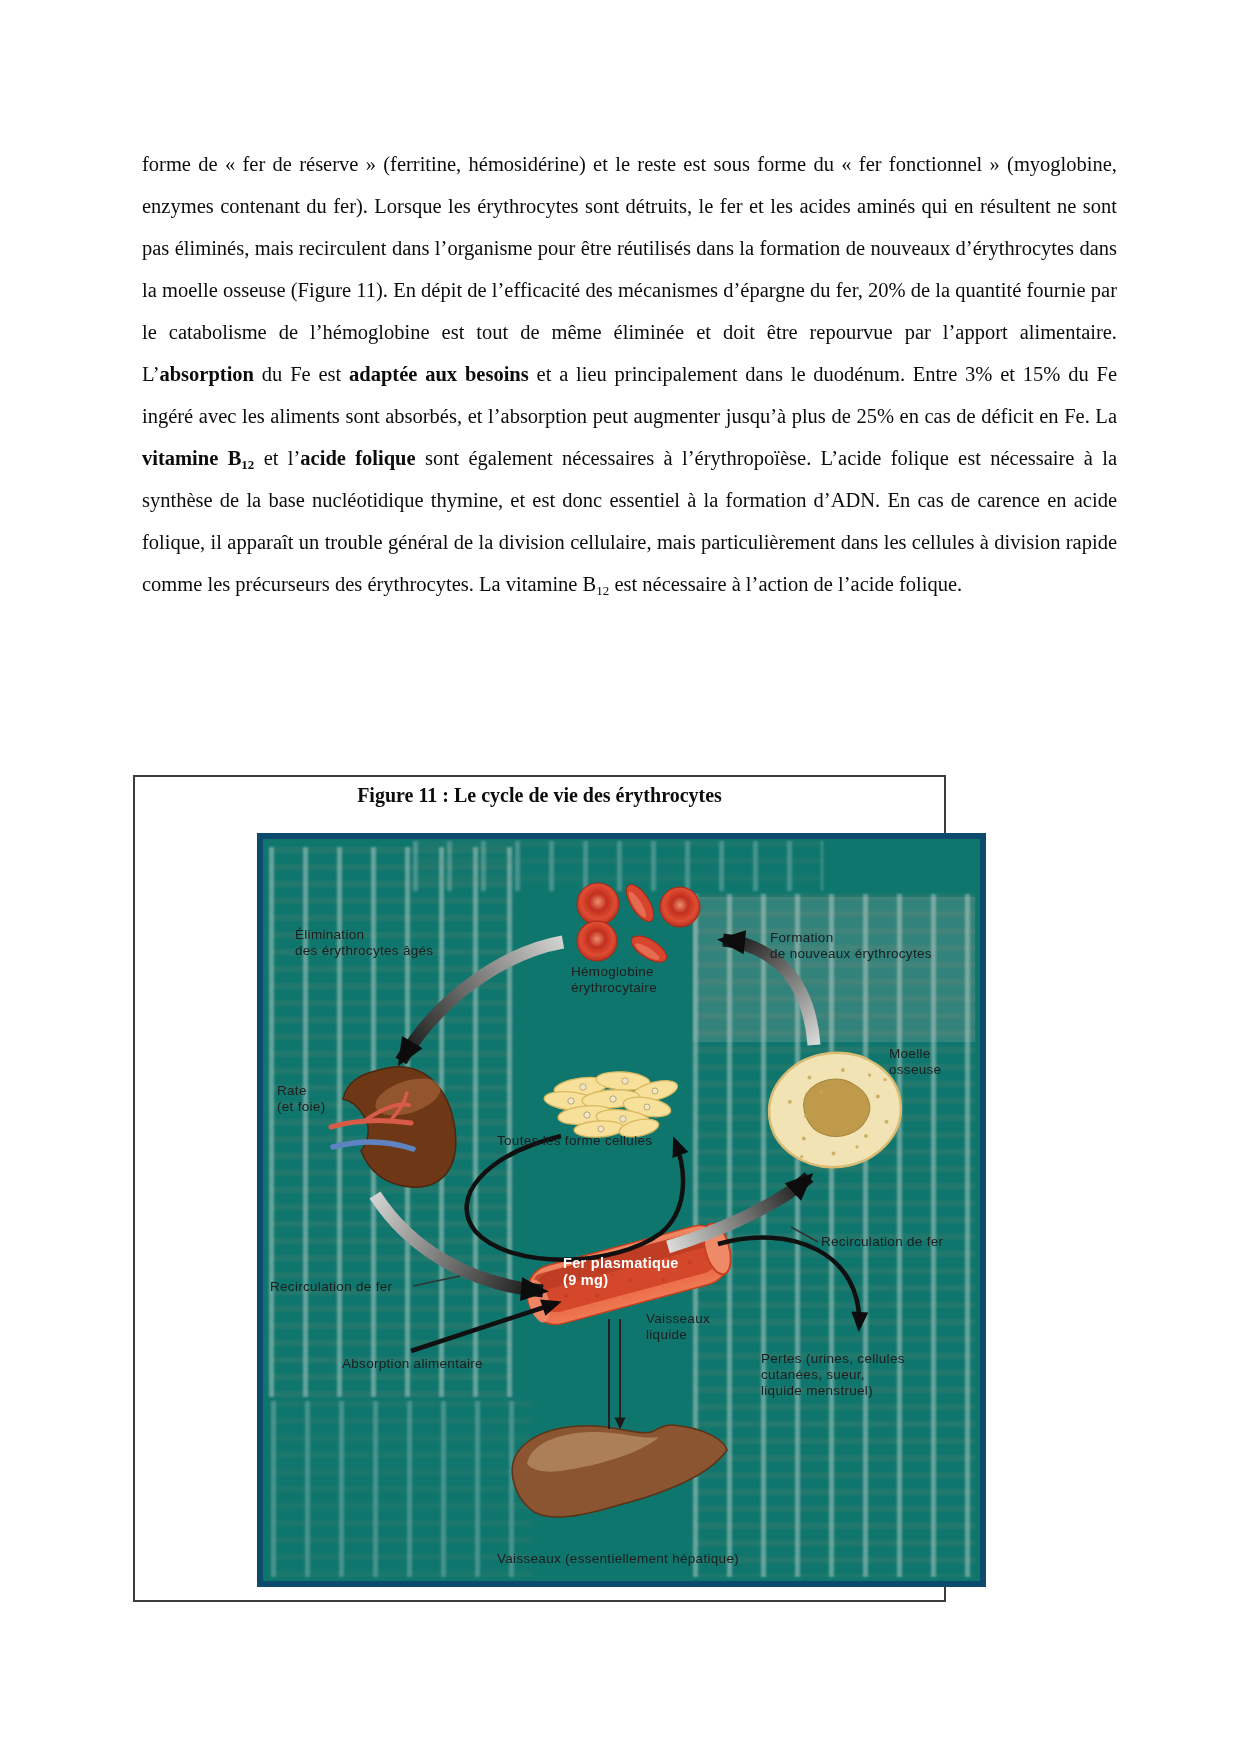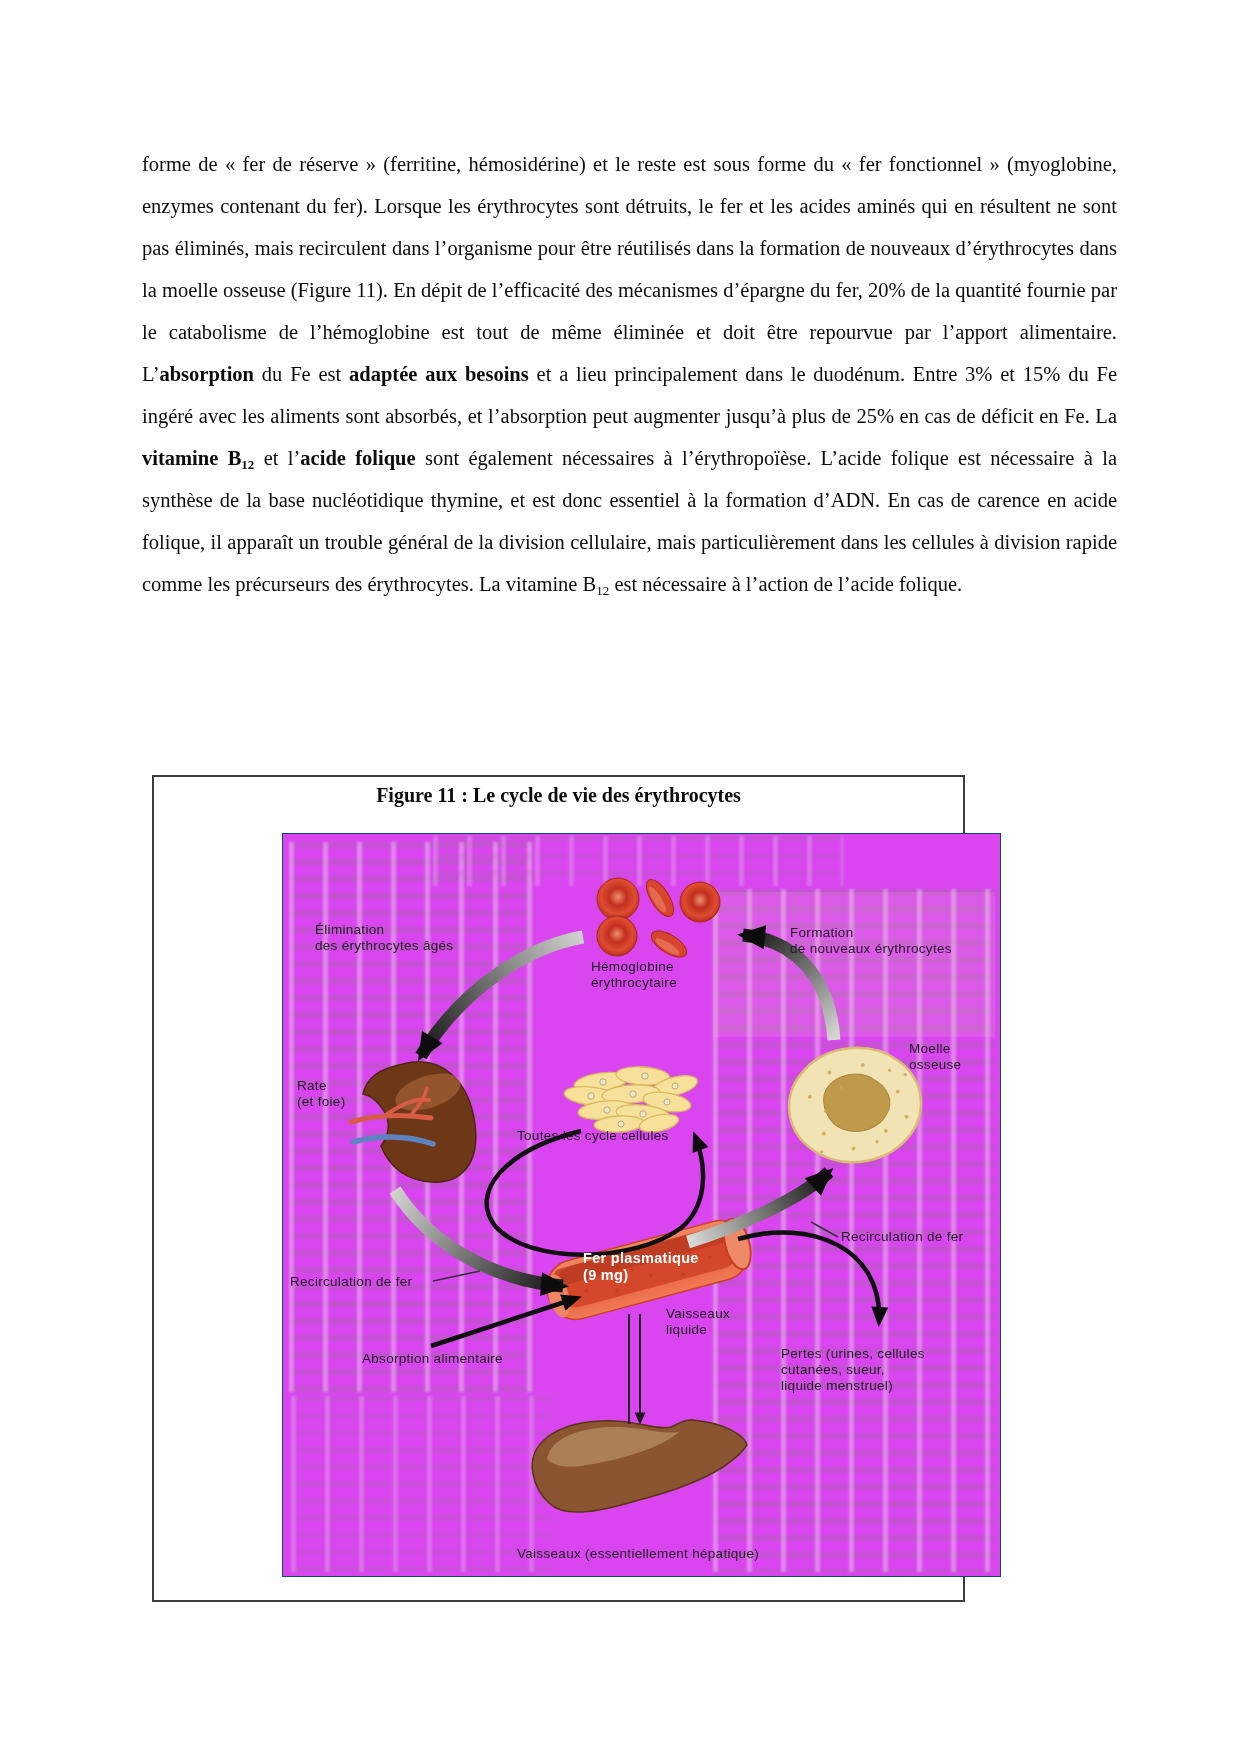--- a/index.html
+++ b/index.html
@@ -5,25 +5,25 @@
   html,body{margin:0;padding:0;background:#ffffff;}
   .page{position:relative;width:1241px;height:1754px;background:#ffffff;overflow:hidden;
         font-family:"Liberation Serif", serif;}
   
   .body-text{position:absolute;left:133px;top:134px;width:975px;margin:9px;
              font-size:20.5px;line-height:42px;text-align:justify;color:#0c0c0c;}
   .body-text .b{font-weight:bold;}
   .body-text sub{font-size:13px;line-height:0;vertical-align:-4px;}
   
   .figure-box{position:absolute;left:133px;top:775px;width:813px;height:827px;
-              border:2px solid #3d3d3d;background:#ffffff;box-sizing:border-box;margin-left:19px;}
+              border:2px solid #3d3d3d;background:#ffffff;box-sizing:border-box;}
   .figure-title{position:absolute;left:0;top:7px;width:100%;text-align:center;
                 font-weight:bold;font-size:20px;color:#0c0c0c;}
-  .figure-image{position:absolute;left:128px;top:56px;width:717px;height:742px;
-                background:#d946ef;border:1px solid #0c4a6e;box-sizing:content-box;}
+  .figure-image{position:absolute;left:122px;top:56px;width:717px;height:742px;
+                background:#0f766e;border:6px solid #0c4a6e;box-sizing:content-box;}
   .figure-image svg{position:absolute;left:0;top:0;z-index:2;}
   
   .bleed{position:absolute;z-index:1;filter:blur(1.1px);opacity:.5;
      background-image:
        repeating-linear-gradient(90deg, rgba(242,240,236,.75) 0 5px, rgba(242,240,236,0) 5px 34px),
        repeating-linear-gradient(180deg, rgba(118,131,102,.38) 0 6px, rgba(118,131,102,0) 6px 17px);}
   .bleed.light{opacity:.32;}
   .tint{position:absolute;z-index:1;background:rgba(236,196,196,.16);}
   
   .lbl{position:absolute;z-index:3;font-family:"Liberation Sans", sans-serif;
@@ -216,21 +216,21 @@
         <span>de nouveaux érythrocytes</span>
       </div>
       <div class="lbl" style="left:626px;top:207px;">
         <span>Moelle</span><br>
         <span>osseuse</span>
       </div>
       <div class="lbl" style="left:14px;top:244px;">
         <span>Rate</span><br>
         <span>(et foie)</span>
       </div>
-      <div class="lbl" style="left:234px;top:294px;">Toutes les cycle cellules</div>
+      <div class="lbl" style="left:234px;top:294px;">Toutes les forme cellules</div>
       <div class="lbl" style="left:558px;top:395px;">Recirculation de fer</div>
       <div class="lbl lbl-white" style="left:300px;top:416px;">
         <span>Fer plasmatique</span><br>
         <span>(9 mg)</span>
       </div>
       <div class="lbl" style="left:7px;top:440px;">Recirculation de fer</div>
       <div class="lbl" style="left:383px;top:472px;">
         <span>Vaisseaux</span><br>
         <span>liquide</span>
       </div>

